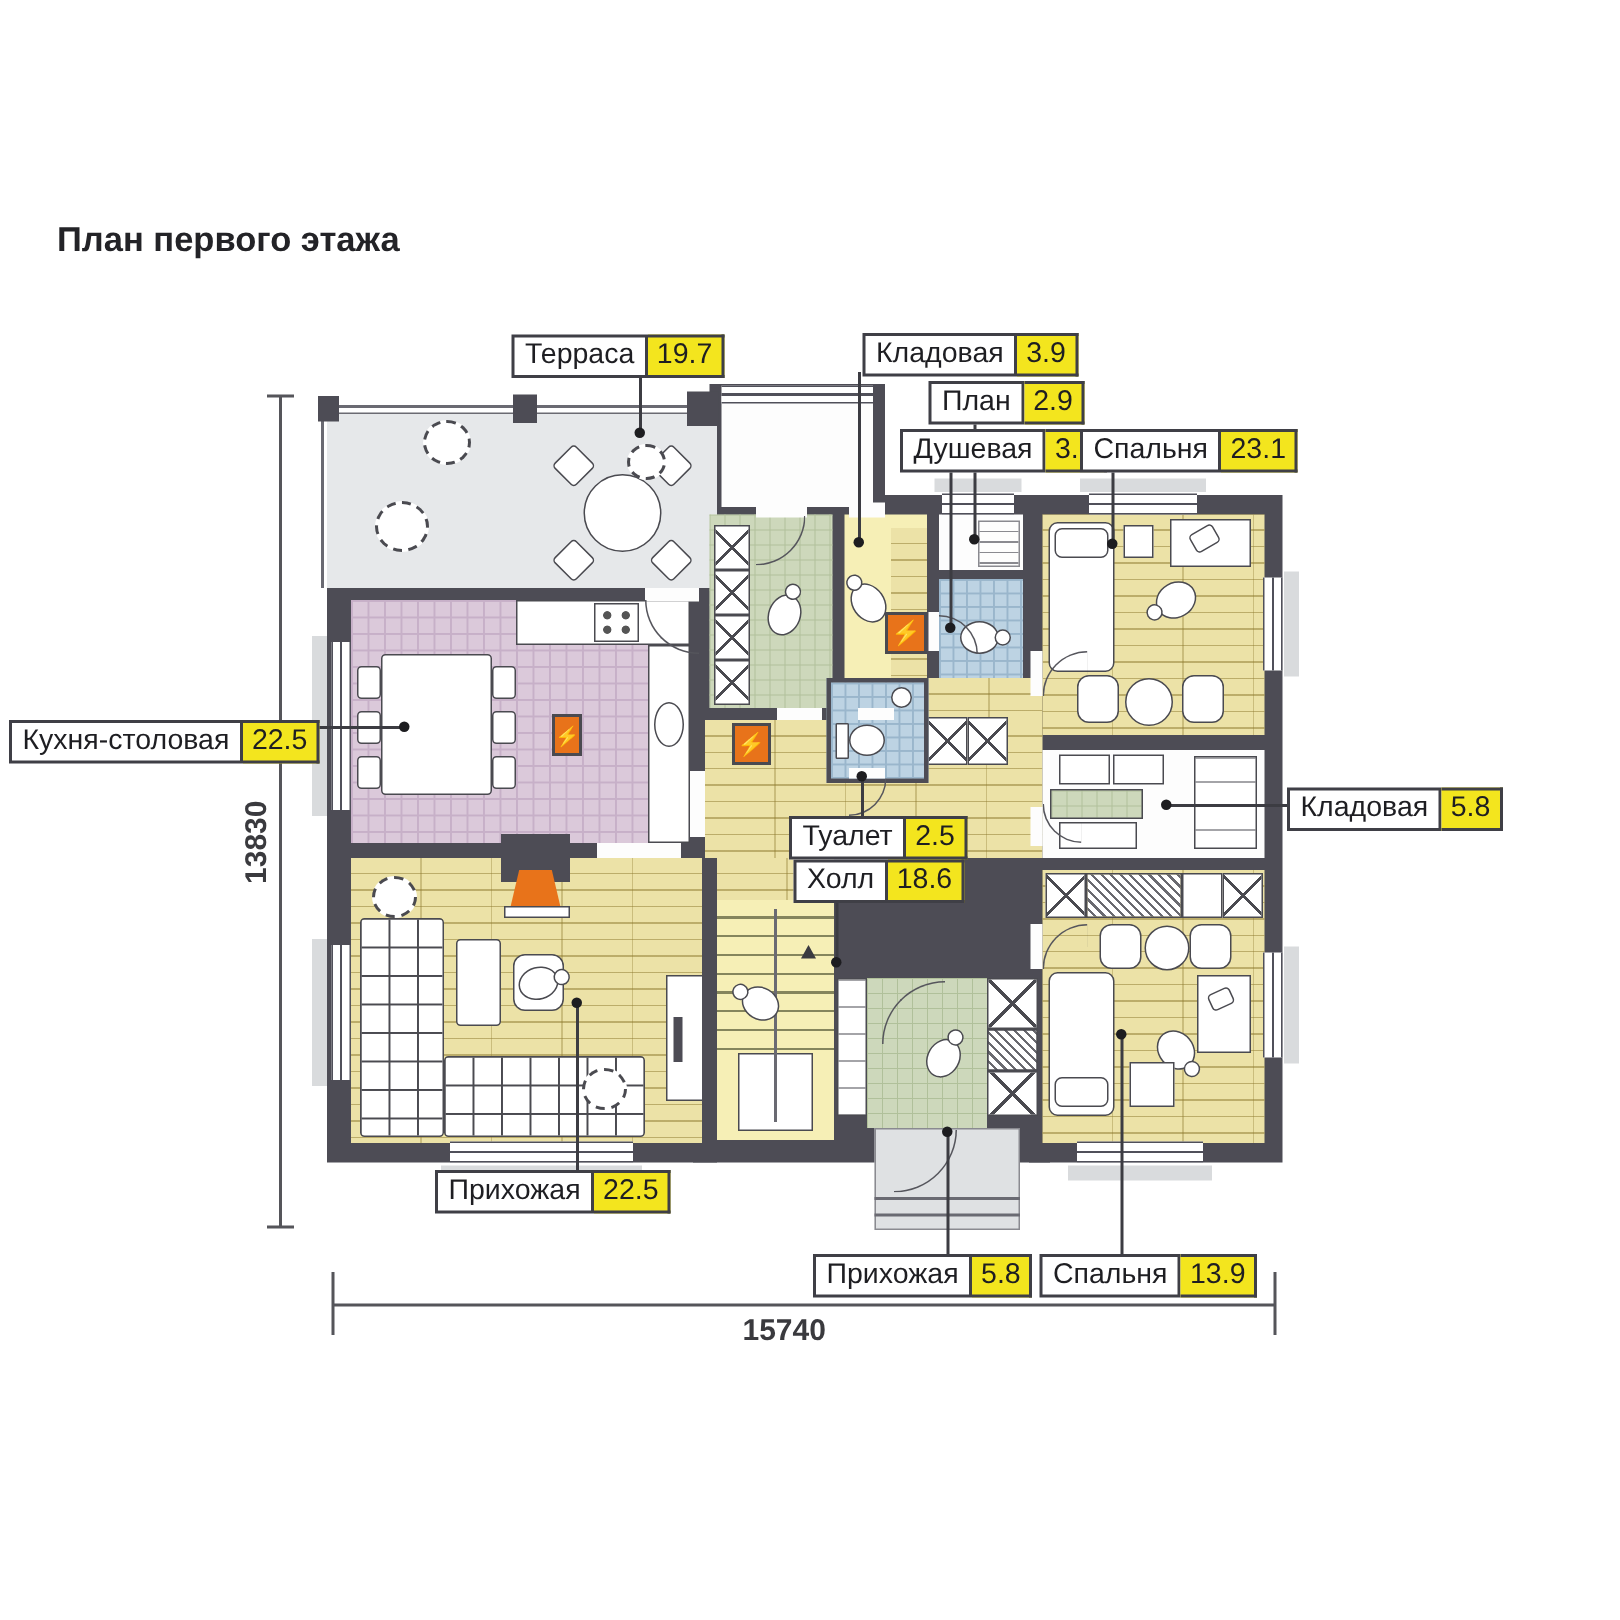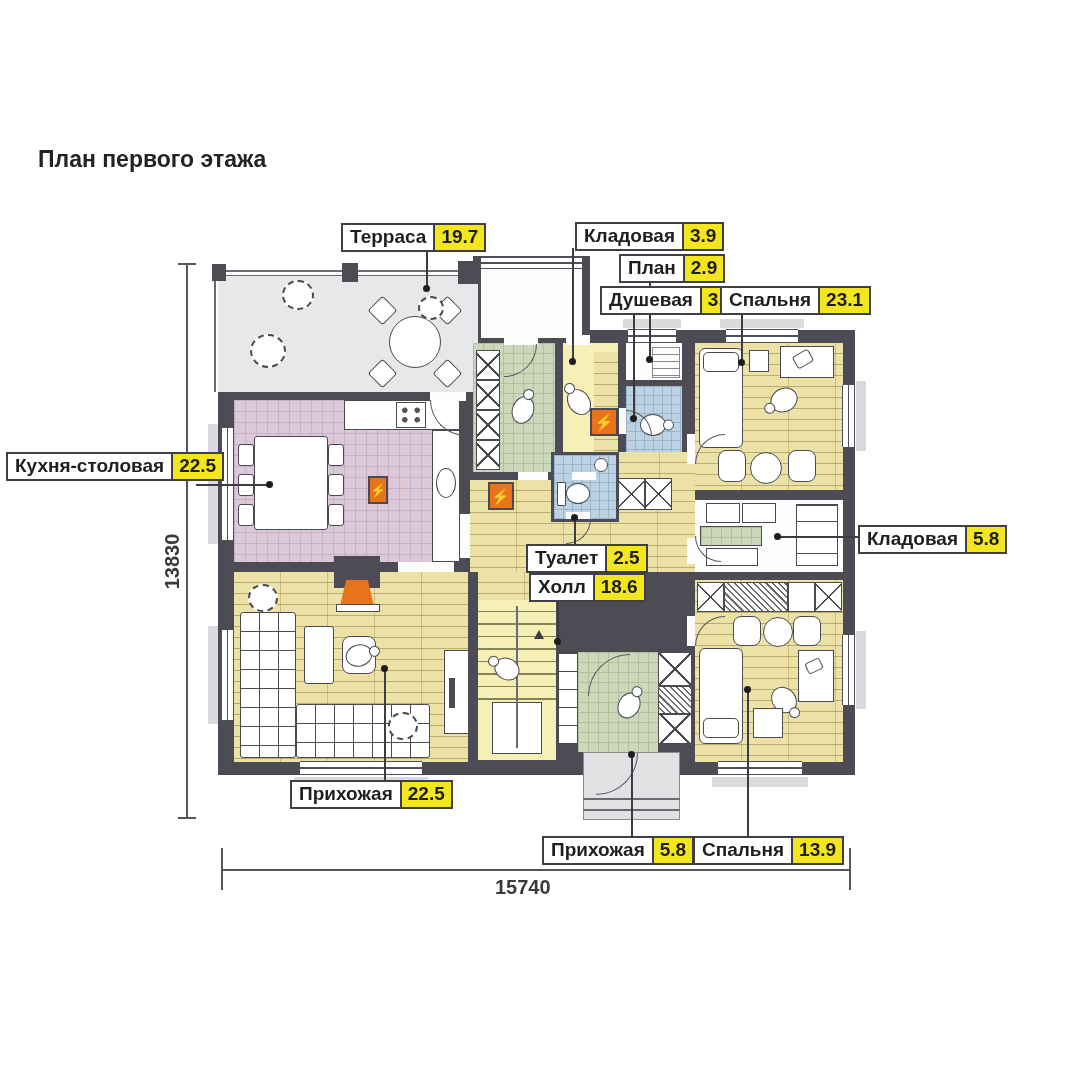--- a/index.html
+++ b/index.html
@@ -39,21 +39,21 @@
   .win-v{position:absolute;background:#fff;border-left:1.5px solid #50505a;border-right:1.5px solid #50505a;box-sizing:border-box;
          background-image:linear-gradient(90deg,transparent calc(50% - .8px),#50505a calc(50% - .8px) calc(50% + .8px),transparent calc(50% + .8px));}
   .sill{position:absolute;background:#d9dbdd;}
   .gap{position:absolute;background:#fdfdfd;}
   .arc{position:absolute;box-sizing:border-box;border:1.6px solid #55555c;background:transparent;}
   .arc-bl{border-right:none;border-top:none;border-radius:0 0 0 100%;}
   .arc-br{border-left:none;border-top:none;border-radius:0 0 100% 0;}
   .arc-tl{border-right:none;border-bottom:none;border-radius:100% 0 0 0;}
   .arc-tr{border-left:none;border-bottom:none;border-radius:0 100% 0 0;}
   
-  .room-label{position:absolute;display:flex;align-items:flex-start;font-size:19px;font-weight:bold;color:#1e1e22;white-space:nowrap;z-index:30;}
+  .room-label{position:absolute;display:flex;align-items:flex-start;font-size:19px;font-weight:normal;color:#1e1e22;white-space:nowrap;z-index:30;}
   .lbl-name{background:#fff;border:2px solid #3f3f46;padding:1px 7px 2px 7px;}
   .lbl-val{background:#f3e51e;border:2px solid #3f3f46;border-left:none;padding:1px 6px 2px 6px;}
   .lead-v{position:absolute;width:2px;background:#3c3c42;z-index:25;}
   .lead-h{position:absolute;height:2px;background:#3c3c42;z-index:25;}
   .dot{position:absolute;width:7px;height:7px;border-radius:50%;background:#1d1d20;z-index:26;}
   
   .dim-line-v{position:absolute;width:1.6px;background:#55555a;}
   .dim-line-h{position:absolute;height:1.6px;background:#55555a;}
   .dim-text{position:absolute;font-size:20px;font-weight:bold;color:#3a3a3e;}
   .dim-rot{transform:rotate(-90deg);transform-origin:center;}
@@ -287,21 +287,21 @@
     <span class="lbl-val">2.9</span>
   </div>
   <div class="room-label" style="left:600px;top:286px;">
     <span class="lbl-name">Душевая</span>
     <span class="lbl-val">3.6</span>
   </div>
   <div class="room-label" style="left:720px;top:286px;">
     <span class="lbl-name">Спальня</span>
     <span class="lbl-val">23.1</span>
   </div>
-  <div class="room-label" style="left:6px;top:452px;">
+  <div class="room-label" style="left:6px;top:480px;">
     <span class="lbl-name">Кухня-столовая</span>
     <span class="lbl-val">22.5</span>
   </div>
   <div class="room-label" style="left:858px;top:525px;">
     <span class="lbl-name">Кладовая</span>
     <span class="lbl-val">5.8</span>
   </div>
   <div class="room-label" style="left:526px;top:544px;">
     <span class="lbl-name">Туалет</span>
     <span class="lbl-val">2.5</span>

